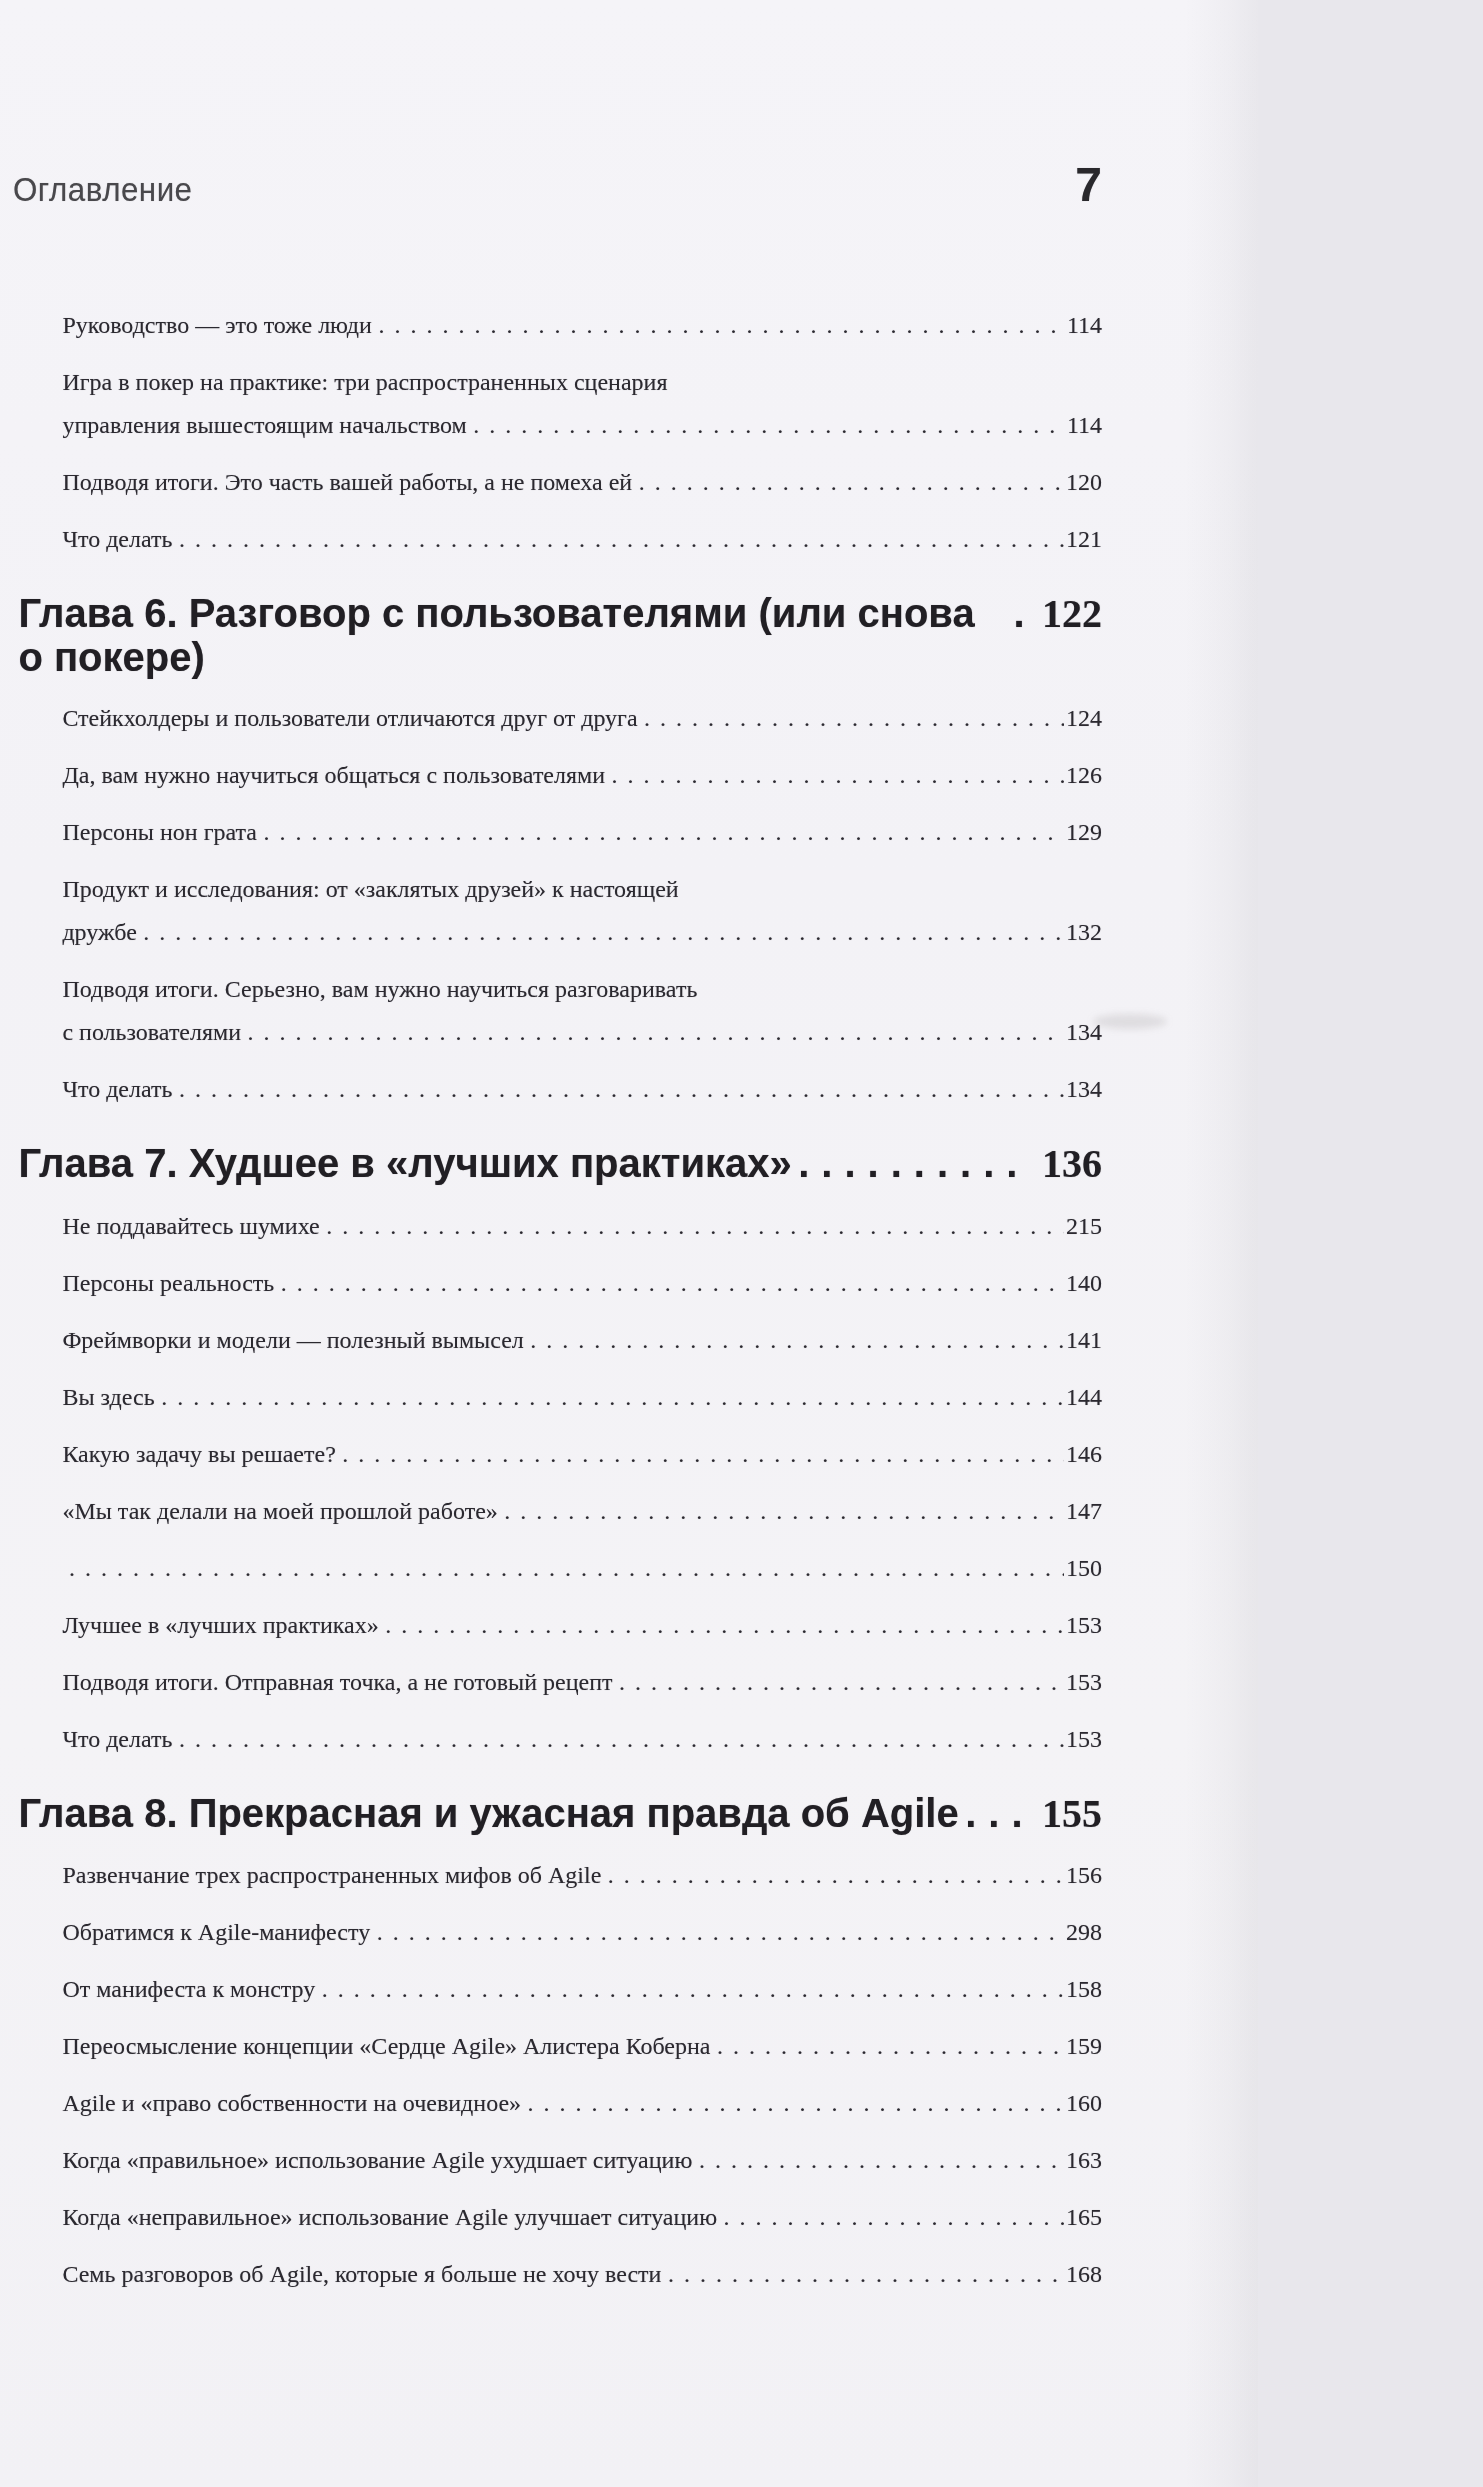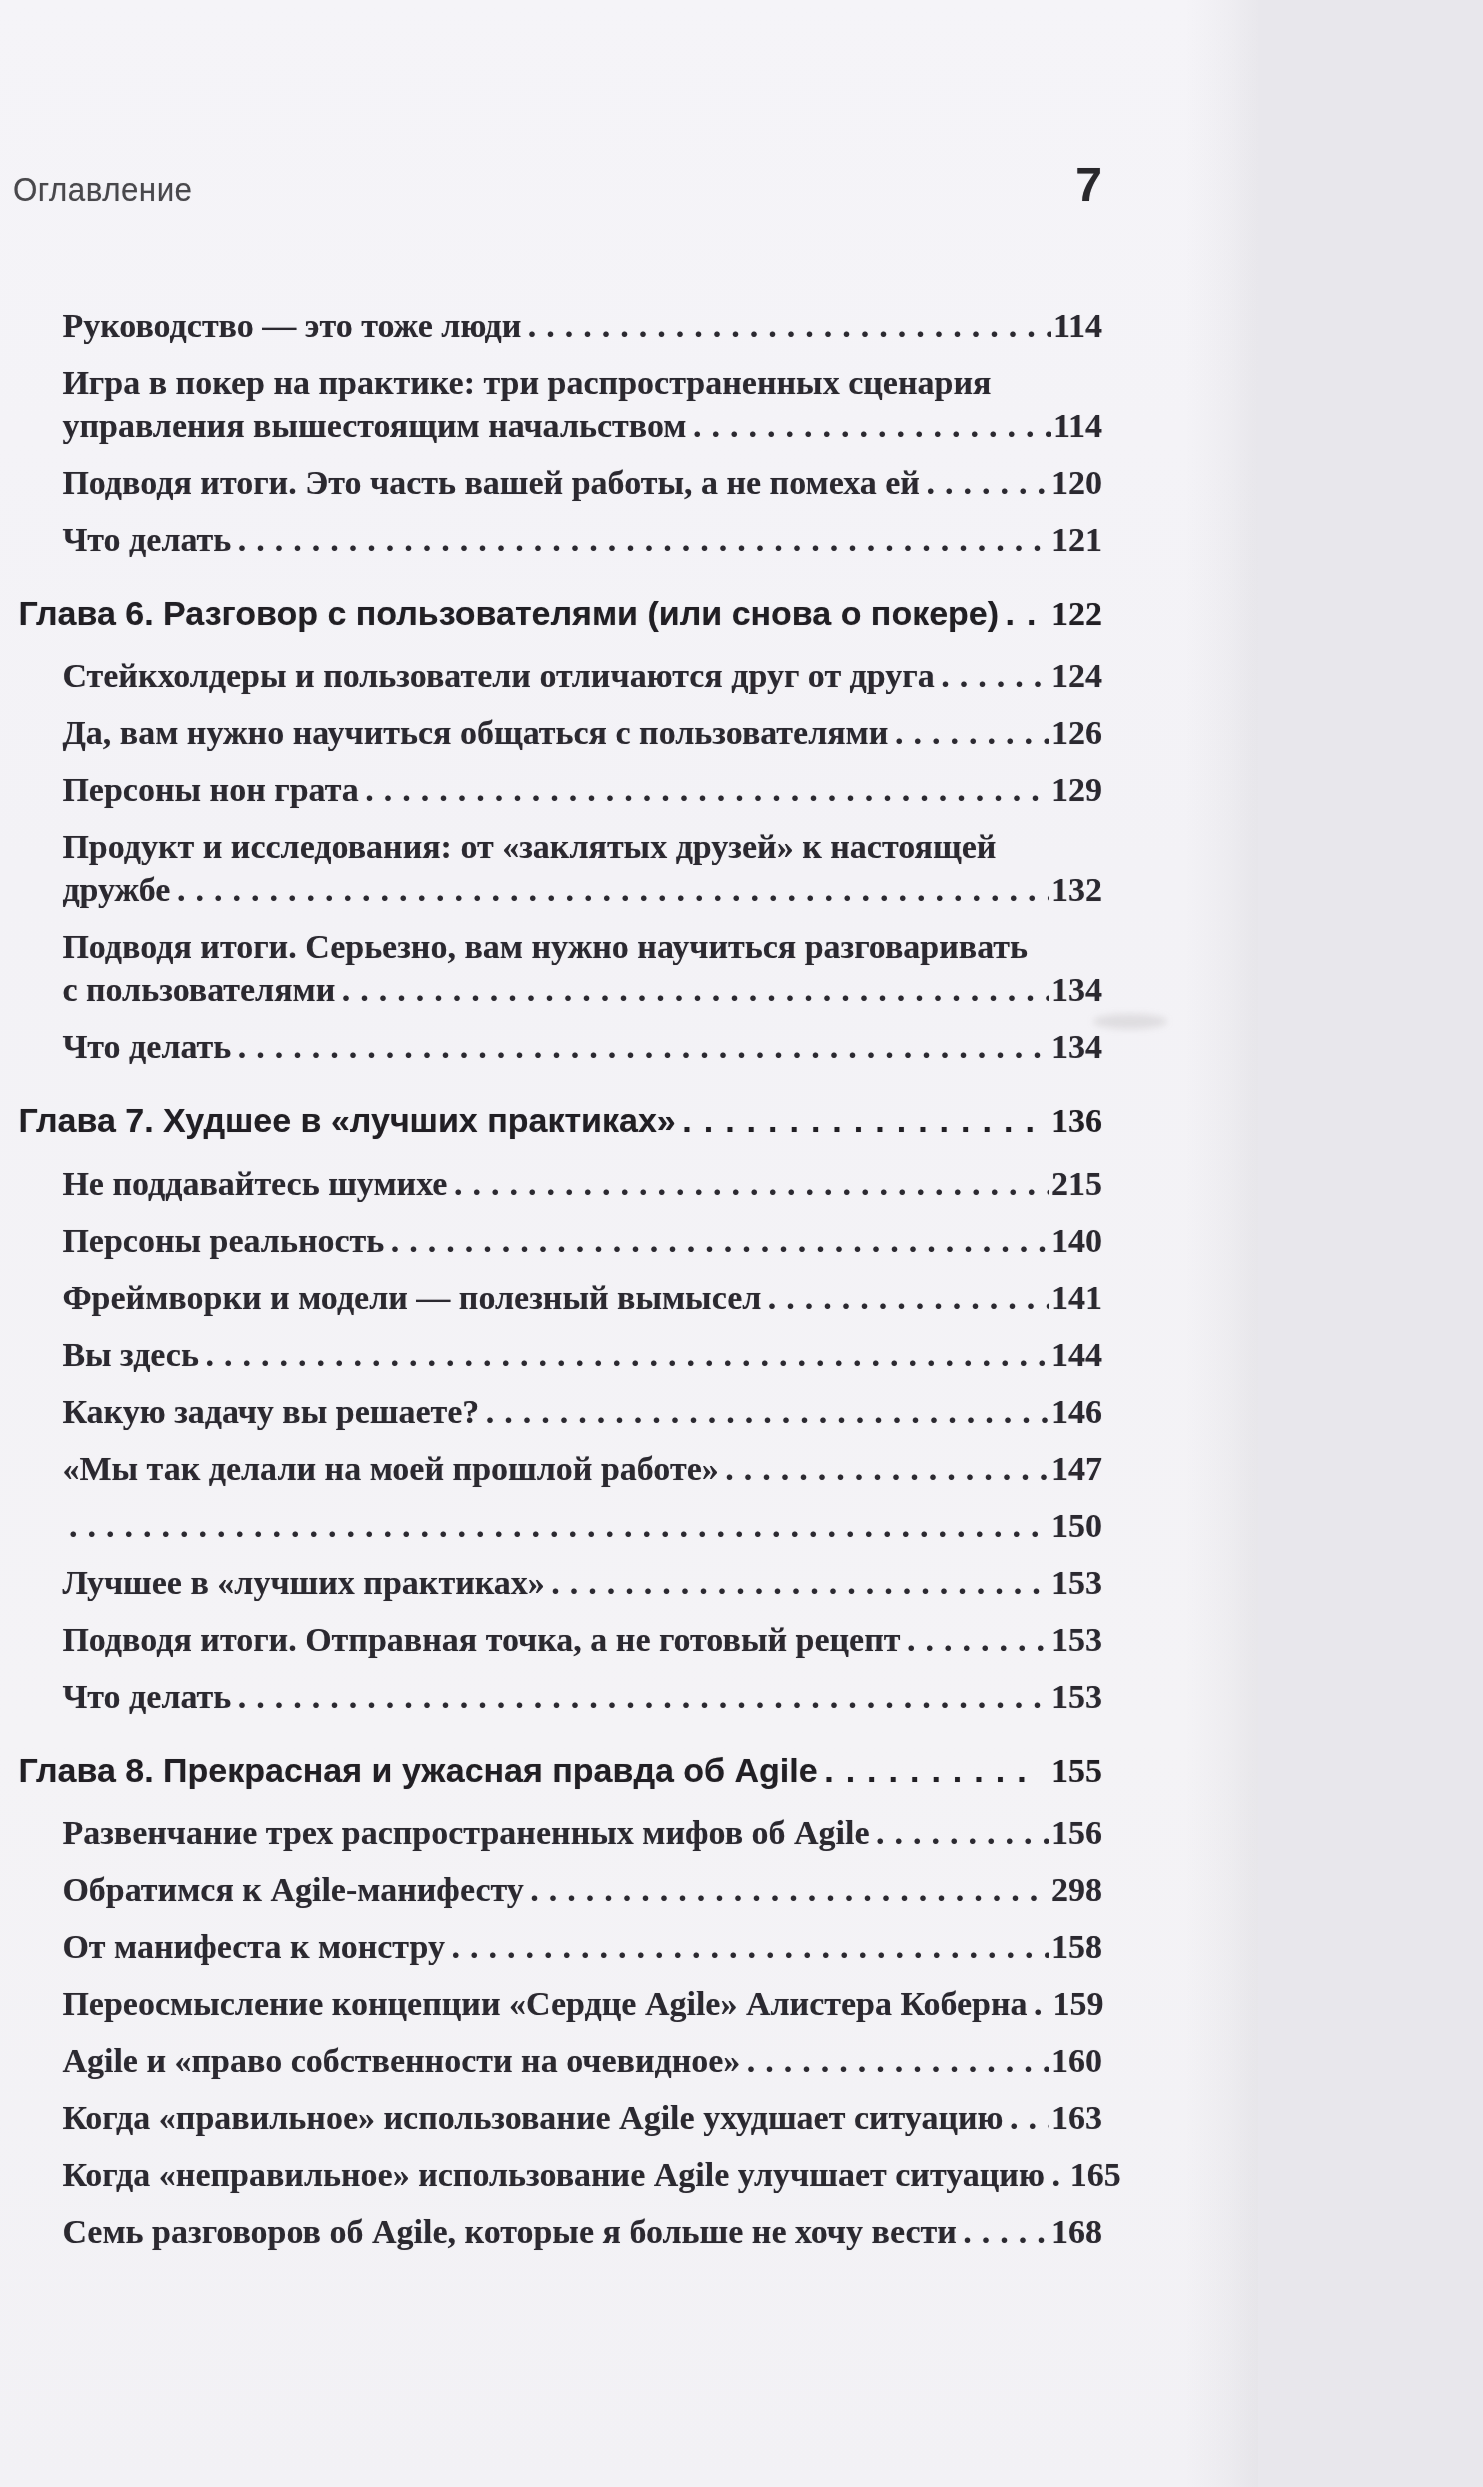--- a/index.html
+++ b/index.html
@@ -48,24 +48,23 @@
     font-size: 48px;
     font-weight: 700;
     color: #29282c;
   }
 
   .toc { margin-left: 44px; }
 
   .lrow { display: flex; align-items: baseline; }
 
   .entry {
-    font-size: 34px;
+    font-size: 24px;
     line-height: 43px;
     margin-bottom: 14px;
-    font-weight: bold;
   }
   .entry .t, .entry .tline { white-space: nowrap; }
   .t { flex: 0 1 auto; }
 
   .dots {
     flex: 1 1 16.6px;
     min-width: 16.6px;
     overflow: hidden;
     white-space: nowrap;
     margin-left: 6.5px;
@@ -75,21 +74,21 @@
     letter-spacing: 10px;
   }
   .pg { flex: 0 0 auto; margin-left: 1.8px; }
 
   .chapter {
     margin-left: -44px;
     margin-top: 30px;
     margin-bottom: 18.4px;
     font-family: "Liberation Sans", "DejaVu Sans", sans-serif;
     font-weight: 700;
-    font-size: 34px;
+    font-size: 40px;
     line-height: 44px;
     color: #211f24;
     text-shadow: 0 0 0.9px rgba(33,31,36,0.4);
   }
   .chapter .dots::after { letter-spacing: 12px; }
   .chapter .pg { margin-left: 12px; font-family: Liberation Serif, serif; }
 
   
   .speck {
     position: absolute;

